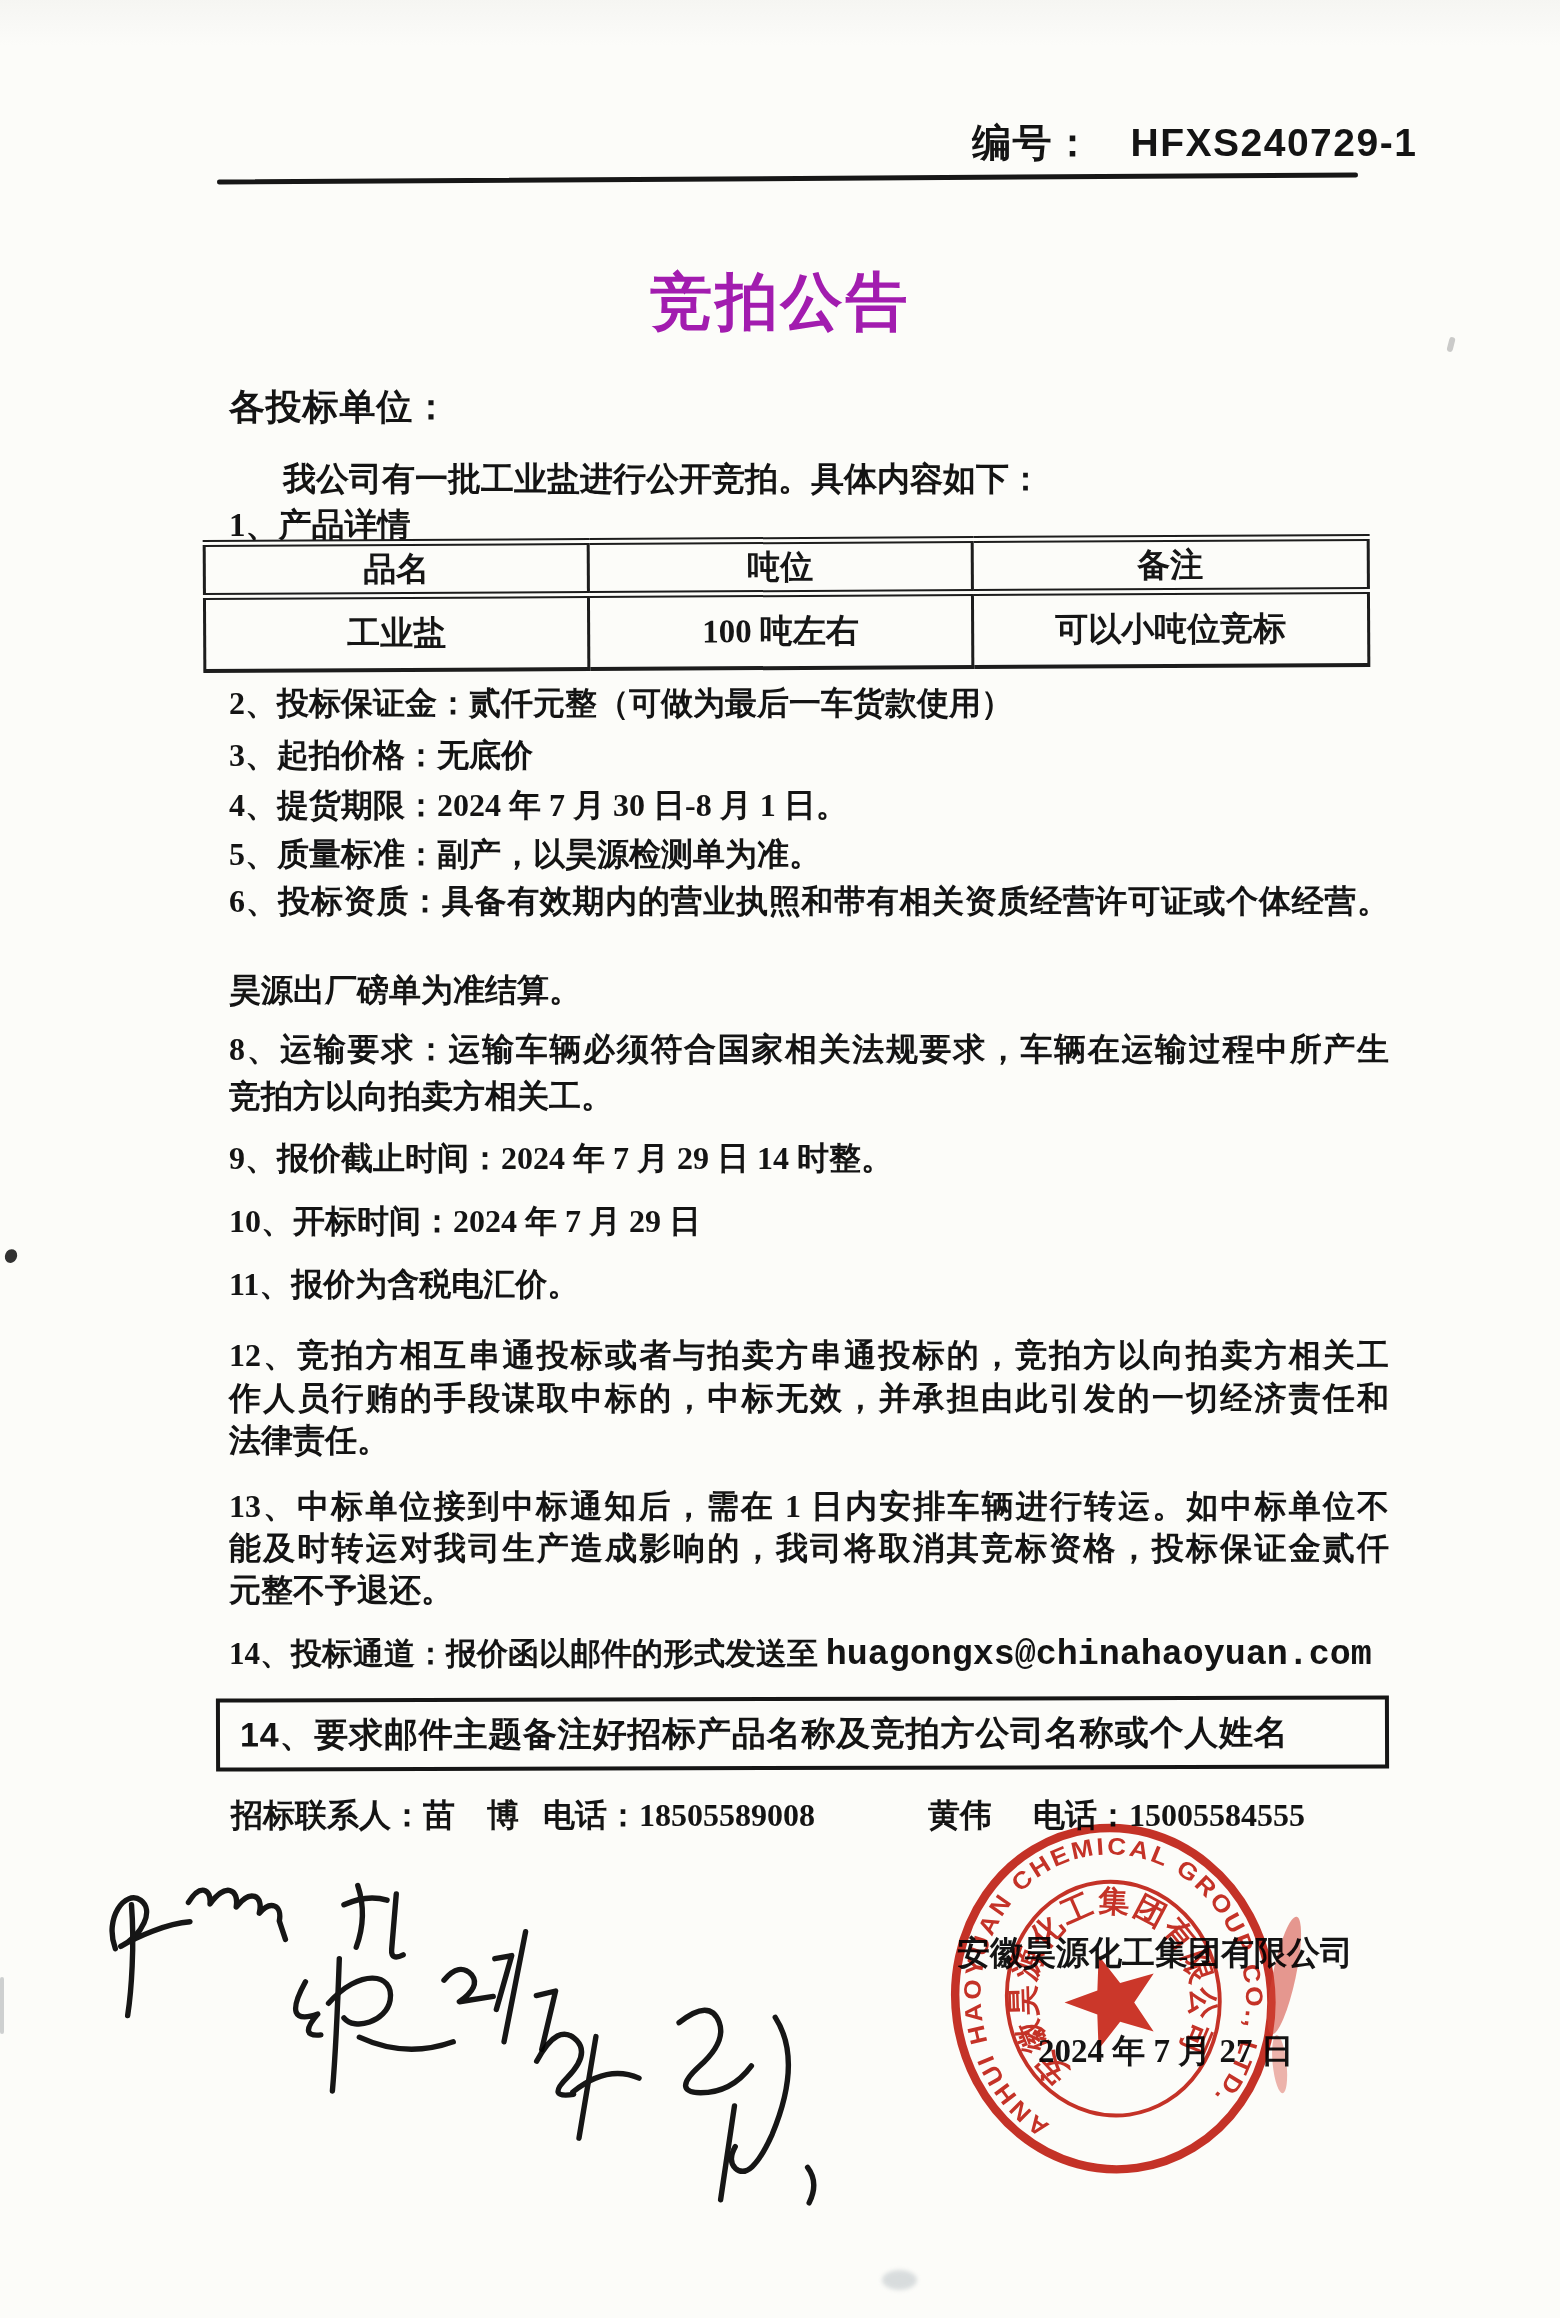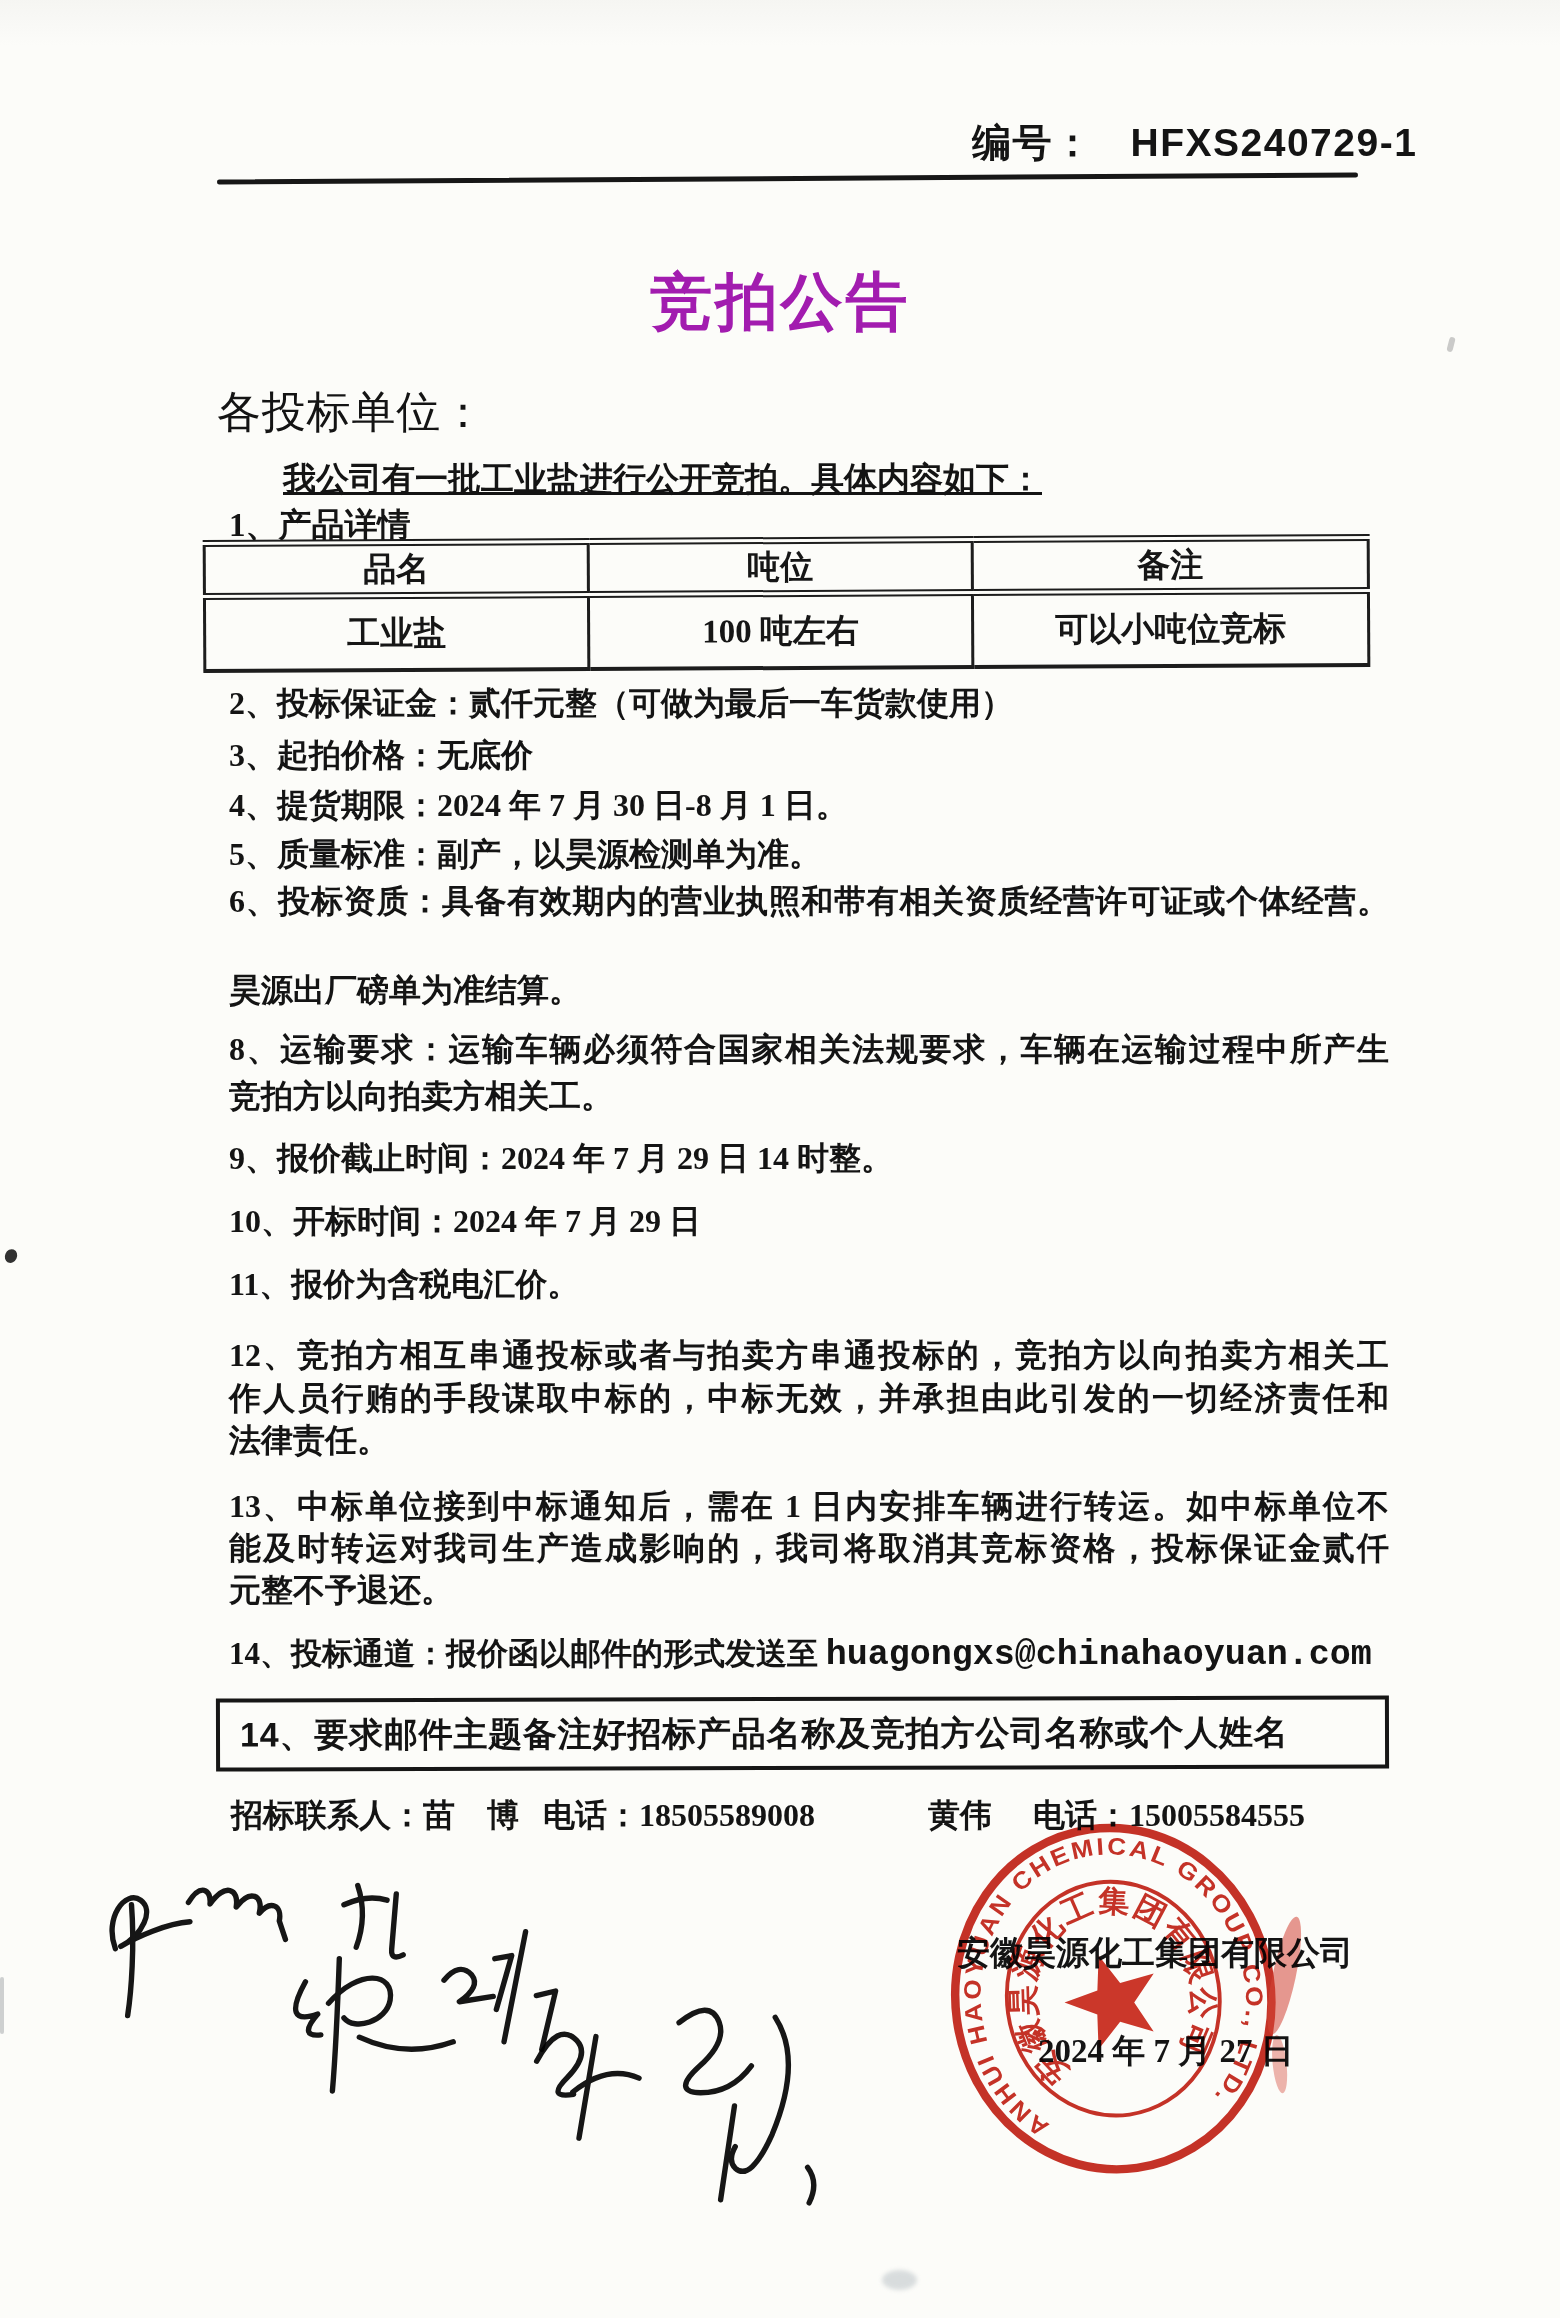--- a/index.html
+++ b/index.html
@@ -22,26 +22,26 @@
     position:absolute;left:217px;top:176px;width:1141px;height:5.4px;
     background:#171717;transform:rotate(-0.35deg);border-radius:2.3px;
   }
   .title{
     position:absolute;left:0;top:260px;width:1561px;margin:0;
     text-align:center;
     font-family:"Liberation Sans","DejaVu Sans",sans-serif;
     font-size:62px;font-weight:900;letter-spacing:3.1px;color:#a21caf;
   }
   .salutation{
-    position:absolute;left:217px;top:383px;
-    font-size:44px;font-weight:400;letter-spacing:0.8px;
+    position:absolute;left:229px;top:383px;
+    font-size:36px;font-weight:700;letter-spacing:0.8px;
   }
   .intro{
     position:absolute;left:283px;top:457px;
-    font-size:33px;font-weight:700;text-decoration:underline;
+    font-size:33px;font-weight:700;
   }
   .sec1{
     position:absolute;left:229px;top:503px;
     font-size:33px;font-weight:700;
   }
   
   .ptable{
     position:absolute;left:203px;top:537px;width:1164px;height:127px;
     border-collapse:collapse;table-layout:fixed;
     transform:rotate(-0.3deg);

